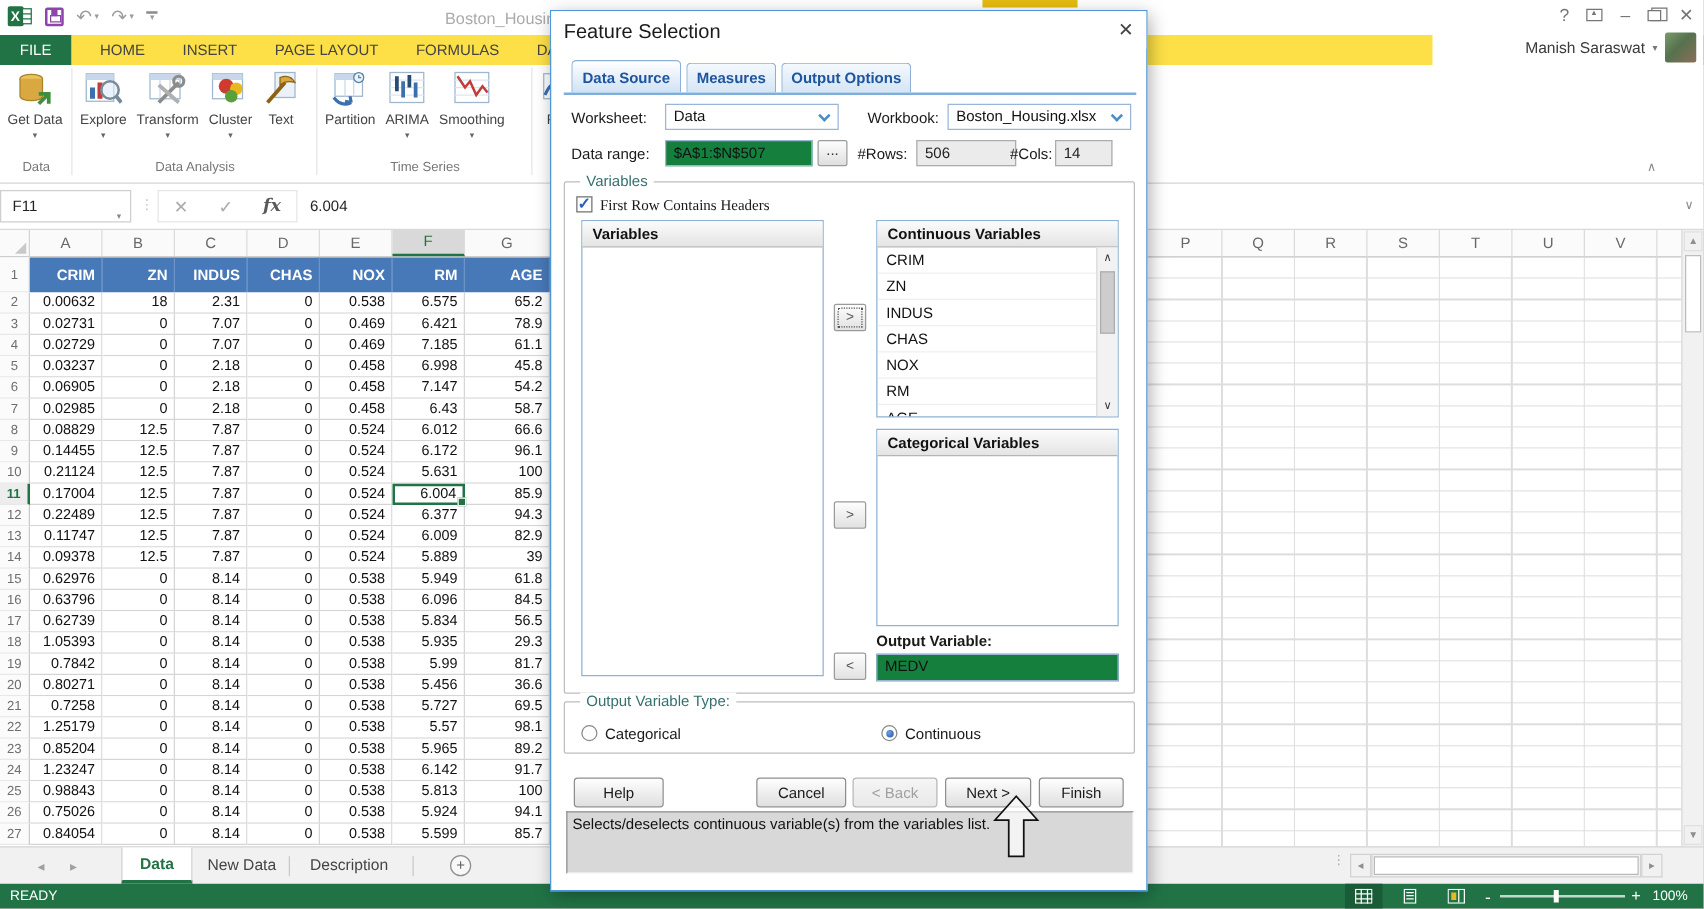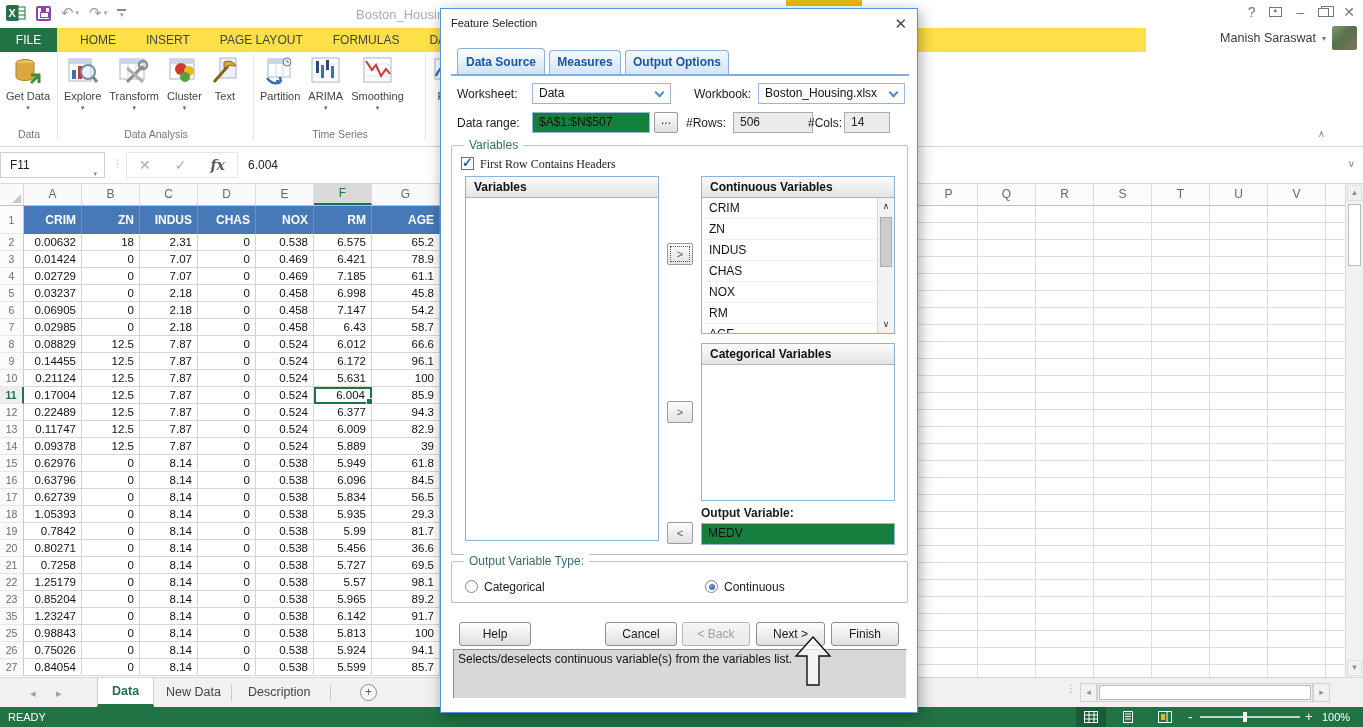--- a/index.html
+++ b/index.html
@@ -123,21 +123,21 @@
   .viewbtn{position:absolute;top:0;width:30px;height:20px;display:flex;align-items:center;justify-content:center;}
   .viewbtn.sel{background:#1A5C38;}
   .zoomctl{position:absolute;top:0;height:20px;color:#FFF;}
   .ztrack{position:absolute;left:1200px;top:9px;width:100px;height:2px;background:#BFD9CC;}
   .zhandle{position:absolute;left:1243px;top:5px;width:4px;height:10px;background:#FFF;}
   .zpct{position:absolute;left:1322px;top:4px;color:#FFF;font-size:11px;}
   
   .dialog{position:absolute;left:440px;top:8px;width:478px;height:705px;background:#FFF;
           border:1px solid #4E95D9;box-shadow:2px 4px 14px rgba(0,0,0,.35);z-index:50;font-size:12px;}
   .dlg-title{position:absolute;top:0;left:0;right:0;height:30px;background:#FFF;}
-  .dlg-title .t{position:absolute;left:10px;top:8px;font-size:11px;color:#1A1A1A;}
+  .dlg-title .t{position:absolute;left:10px;top:8px;font-size:16px;color:#1A1A1A;}
   .dlg-close{position:absolute;right:10px;top:6px;font-size:15px;color:#444;}
   .dtab{position:absolute;top:41px;height:24px;border:1px solid #8CB0D8;border-bottom:none;
         border-radius:4px 4px 0 0;background:linear-gradient(#F4F9FE,#D5E5F5);
         color:#1E55A0;font-weight:bold;font-size:12px;text-align:center;line-height:23px;}
   .dtab.active{background:linear-gradient(#FFFFFF,#CFE2F5);top:39px;height:26px;line-height:26px;}
   .tabline{position:absolute;left:10px;top:65px;width:458px;height:2px;background:#7EAEDC;}
   .dlbl{position:absolute;font-size:12px;color:#1A1A1A;}
   .dcombo{position:absolute;height:21px;border:1px solid #9AB6D4;background:#FFF;font-size:12px;
           line-height:19px;padding-left:6px;color:#111;}
   .dcombo .chev{position:absolute;right:7px;top:5px;width:7px;height:7px;
@@ -423,21 +423,21 @@
           <div class="dcell">0.00632</div>
           <div class="dcell">18</div>
           <div class="dcell">2.31</div>
           <div class="dcell">0</div>
           <div class="dcell">0.538</div>
           <div class="dcell">6.575</div>
           <div class="dcell clast">65.2</div>
         </div>
         <div class="srow">
           <div class="gcell">3</div>
-          <div class="dcell">0.01424</div>
+          <div class="dcell">0.02731</div>
           <div class="dcell">0</div>
           <div class="dcell">7.07</div>
           <div class="dcell">0</div>
           <div class="dcell">0.469</div>
           <div class="dcell">6.421</div>
           <div class="dcell clast">78.9</div>
         </div>
         <div class="srow">
           <div class="gcell">4</div>
           <div class="dcell">0.02729</div>
@@ -632,21 +632,21 @@
           <div class="gcell">23</div>
           <div class="dcell">0.85204</div>
           <div class="dcell">0</div>
           <div class="dcell">8.14</div>
           <div class="dcell">0</div>
           <div class="dcell">0.538</div>
           <div class="dcell">5.965</div>
           <div class="dcell clast">89.2</div>
         </div>
         <div class="srow">
-          <div class="gcell">35</div>
+          <div class="gcell">24</div>
           <div class="dcell">1.23247</div>
           <div class="dcell">0</div>
           <div class="dcell">8.14</div>
           <div class="dcell">0</div>
           <div class="dcell">0.538</div>
           <div class="dcell">6.142</div>
           <div class="dcell clast">91.7</div>
         </div>
         <div class="srow">
           <div class="gcell">25</div>

